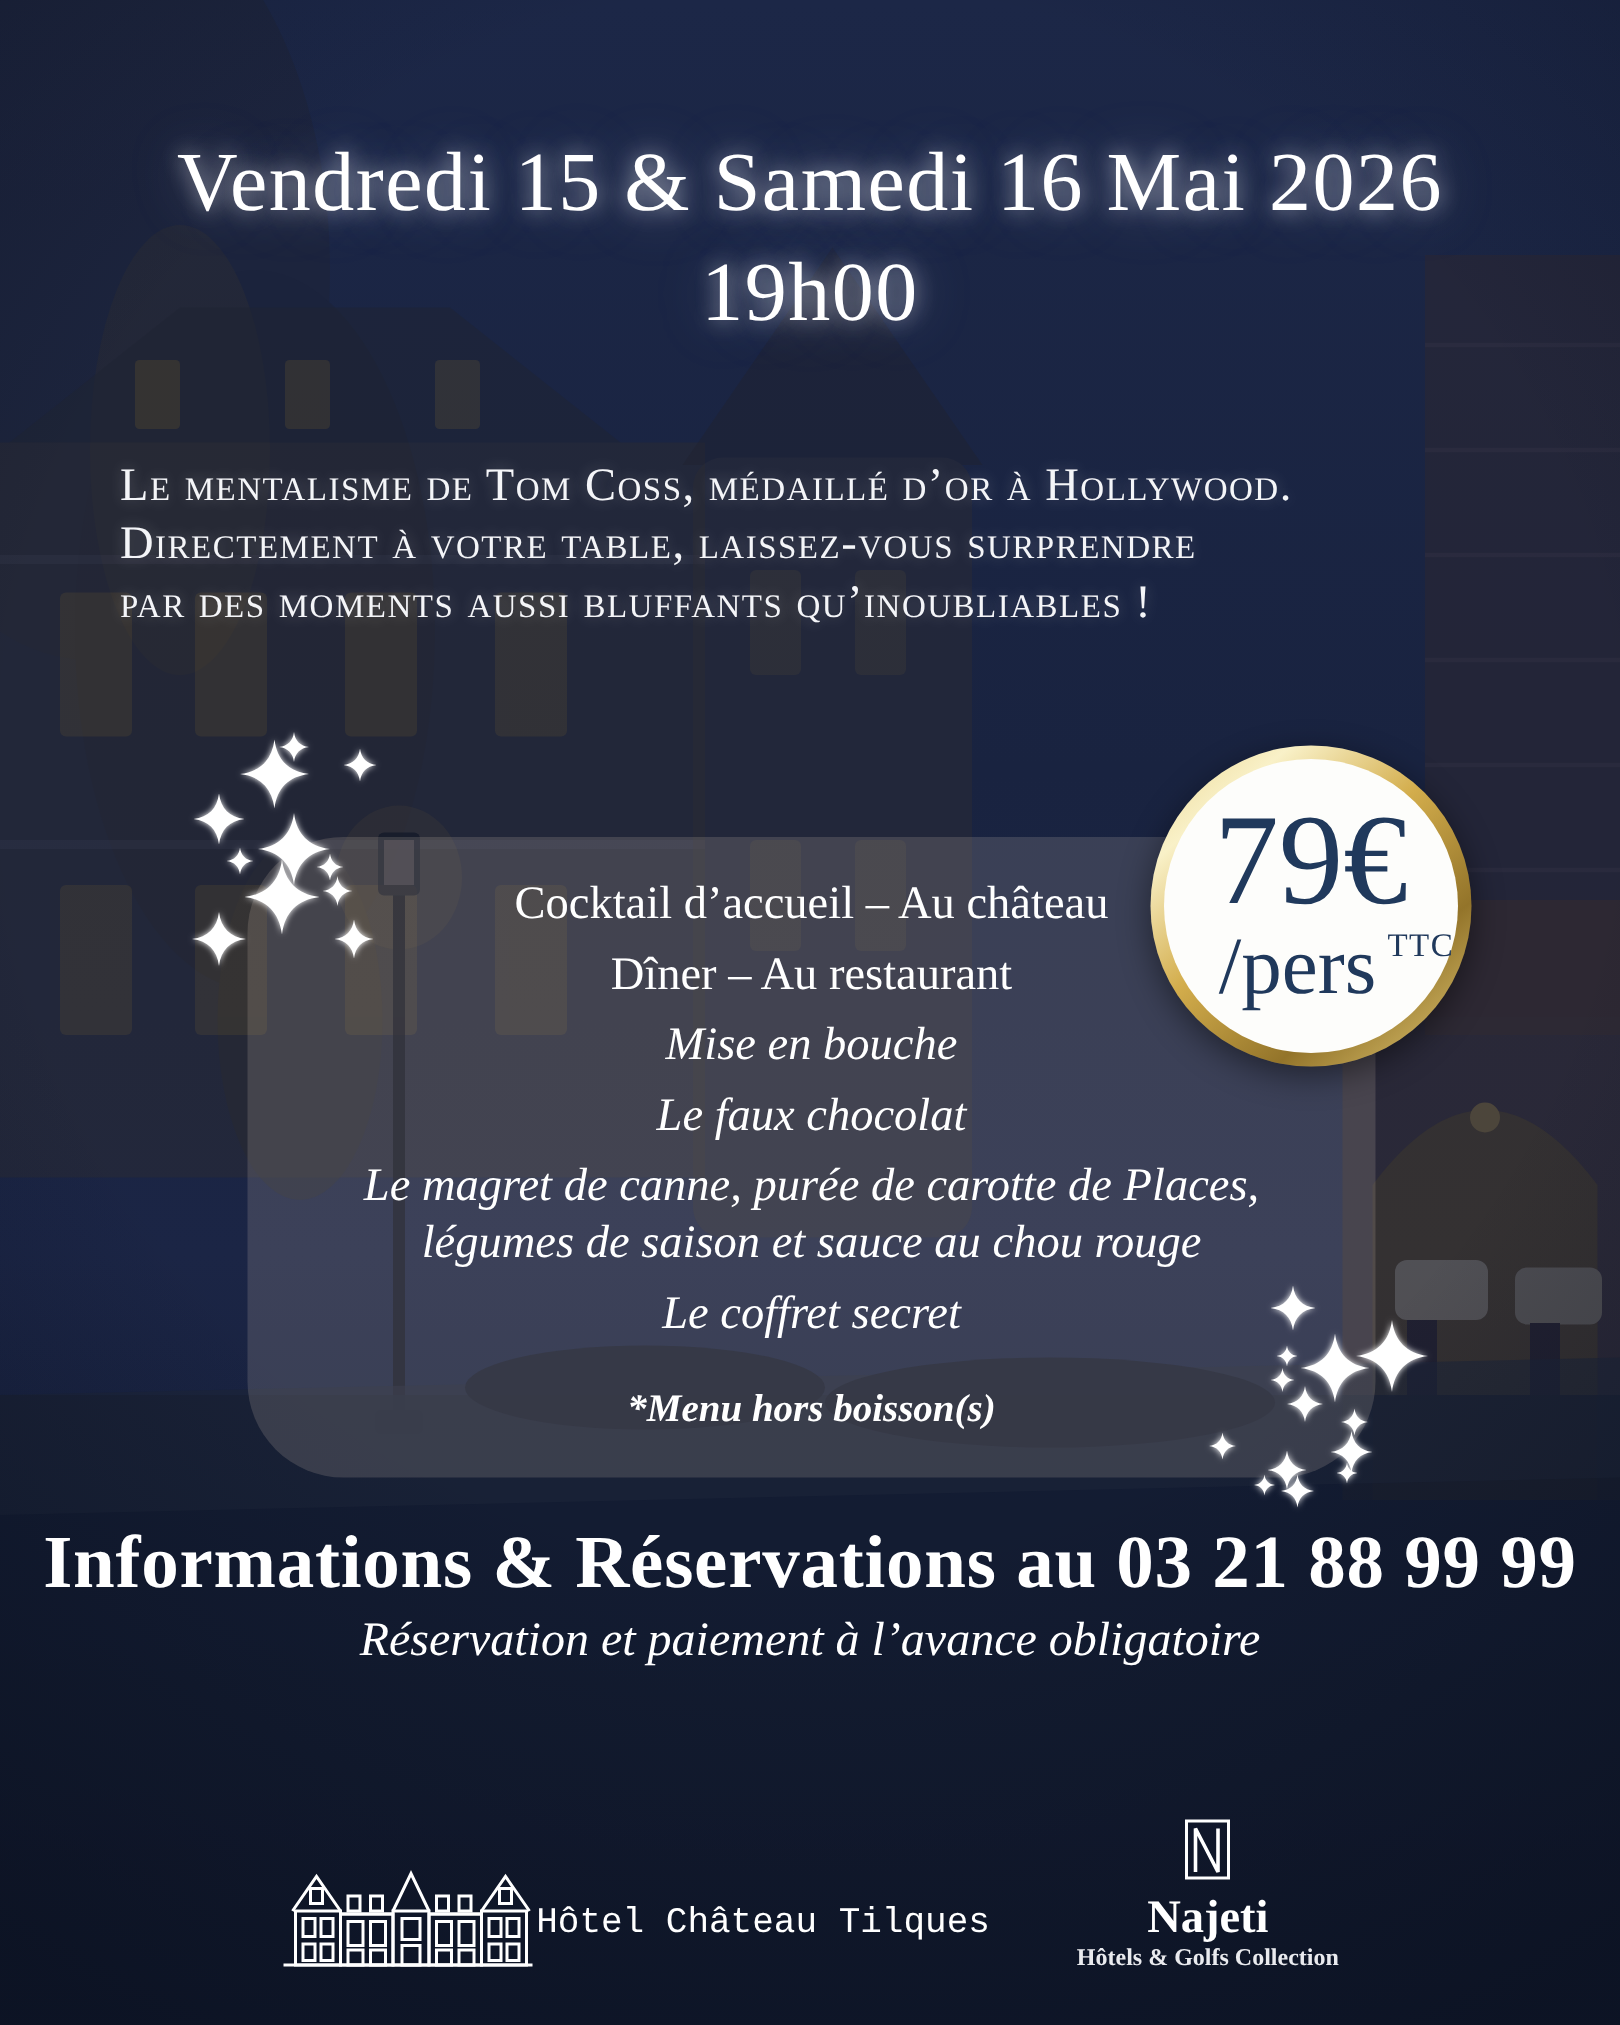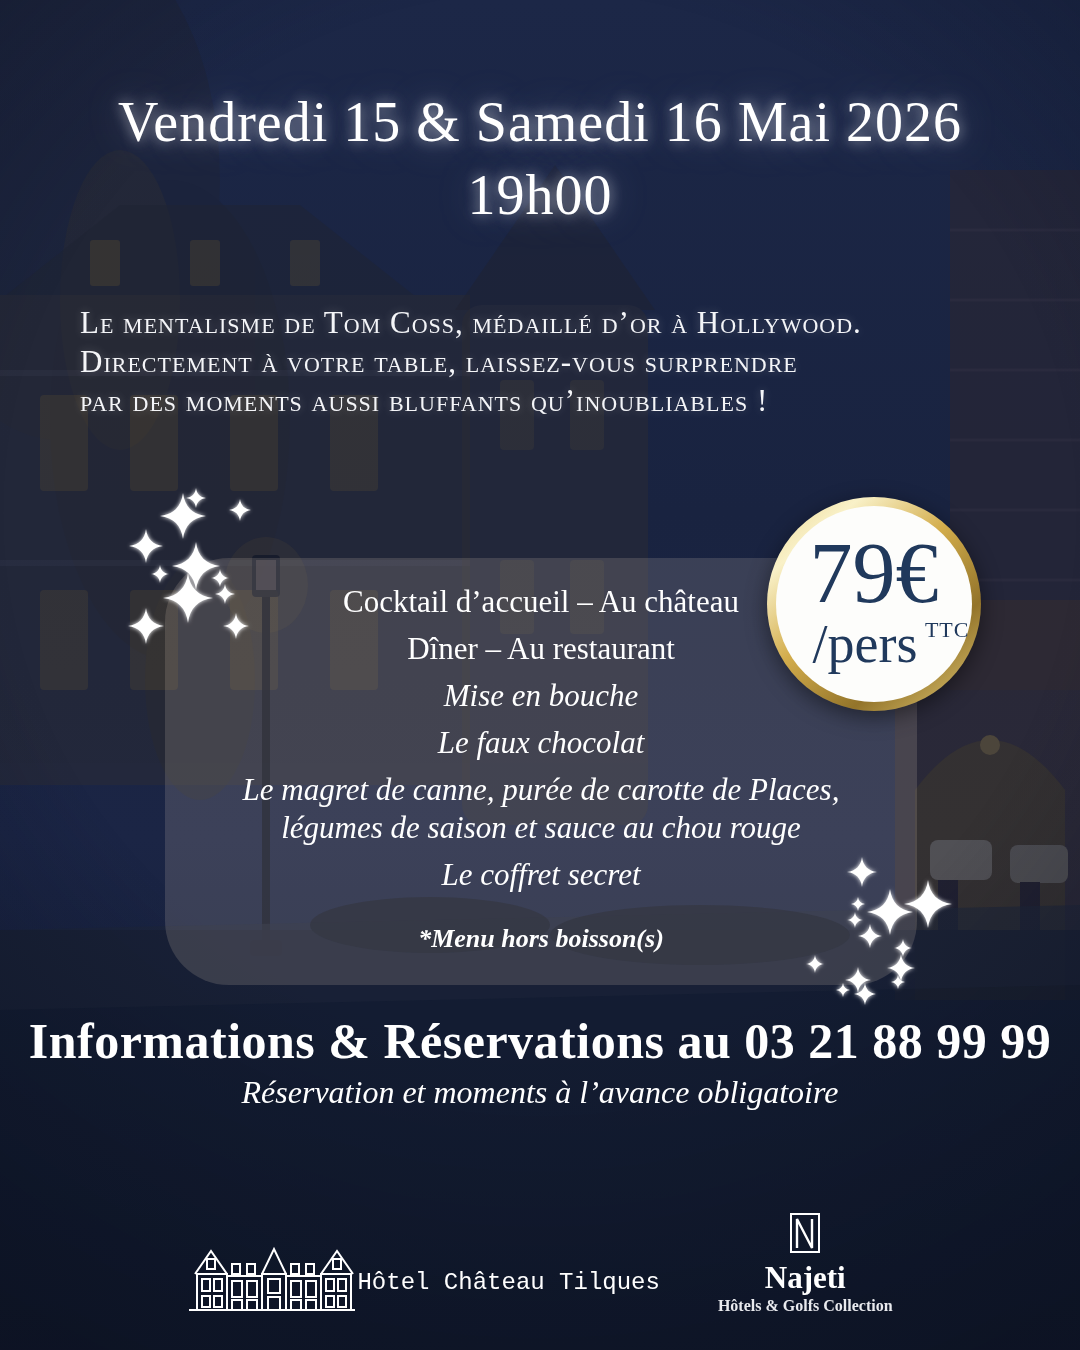--- a/index.html
+++ b/index.html
@@ -232,21 +232,21 @@
       <use href="#spark" x="891" y="975" width="14" height="14"></use>
       <use href="#spark" x="806" y="955" width="18" height="18"></use>
       <use href="#spark" x="845" y="967" width="26" height="26"></use>
       <use href="#spark" x="836" y="983" width="14" height="14"></use>
       <use href="#spark" x="854" y="983" width="22" height="22"></use>
     </g>
   </svg>
 
   <div class="bottom-block">
     <p class="reservations">Informations &amp; Réservations au 03 21 88 99 99</p>
-    <p class="payment">Réservation et moments à l’avance obligatoire</p>
+    <p class="payment">Réservation et paiement à l’avance obligatoire</p>
   </div>
 
   <div class="logos">
     <div class="hotel-logo">
       <svg width="170" height="72" viewBox="0 0 170 72" fill="none" stroke="#ffffff" stroke-width="2">
 
         <polyline points="8,28 24,5 40,28"></polyline>
         <rect x="10" y="28" width="30" height="36"></rect>
         <rect x="20" y="13" width="8" height="10"></rect>
         <rect x="15" y="33" width="8" height="12"></rect>

